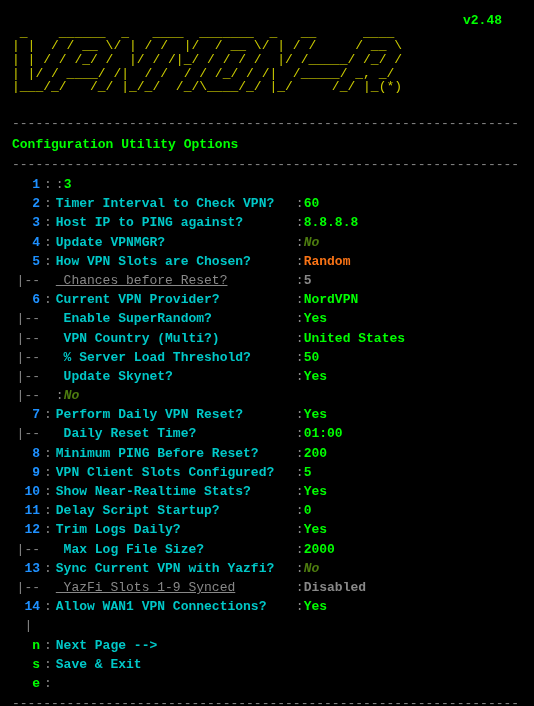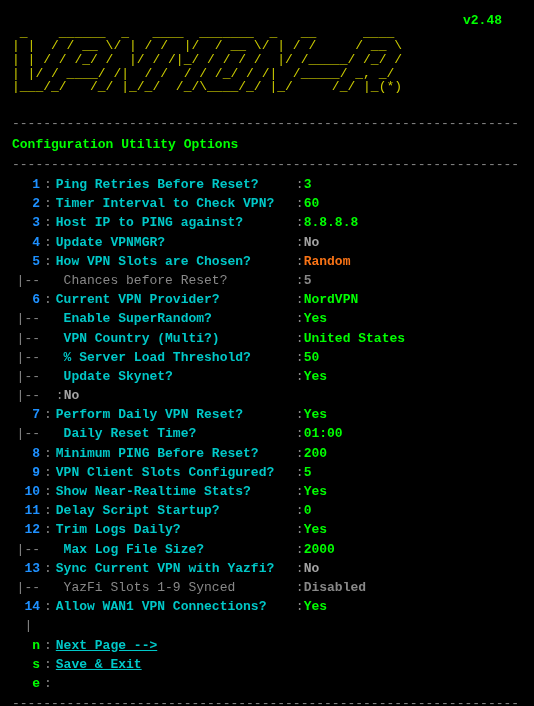--- a/index.html
+++ b/index.html
@@ -66,67 +66,67 @@
   .label {
     color: #00c8c8;
     font-weight: bold;
     flex: 0 0 auto;
     width: 240px;
   }
   .label-gray {
     color: #888;
     flex: 0 0 auto;
     width: 240px;
+    text-decoration: underline;
   }
   .vcolon {
     color: #888;
   }
   .val {
     font-weight: bold;
   }
   .val-green { color: #00ff00; }
   .val-yellow { color: #f97316; }
-  .val-red { color: #a3a3a3; }
+  .val-red { color: #4d7c0f; font-style: italic; }
   .val-gray { color: #888; }
   .action-row {
     display: flex;
     white-space: pre;
     margin: 1px 0;
   }
   .action-key {
     color: #00ff00;
     font-weight: bold;
     width: 28px;
     text-align: right;
     padding-right: 4px;
   }
   .action-label {
     color: #00c8c8;
     font-weight: bold;
-    text-decoration: underline;
   }
 </style>
 </head>
 <body>
 
 <div class="ascii-art">
 <span> _    ______  _   ____  _______  _   __      ____ 
 | |  / / __ \/ | / /  |/  / __ \/ | / /     / __ \
 | | / / /_/ /  |/ / /|_/ / / / /  |/ /_____/ /_/ /
 | |/ / ____/ /|  / /  / / /_/ / /|  /_____/ _, _/ 
 |___/_/   /_/ |_/_/  /_/\____/_/ |_/     /_/ |_(*)</span>
 <span class="version">v2.48</span>
 </div>
 
 <div class="dash-line">-----------------------------------------------------------------</div>
 <div class="section-title">Configuration Utility Options</div>
 <div class="dash-line">-----------------------------------------------------------------</div>
 
 <div id="rows-container">
-    <div class="row"><span class="num">1</span><span class="colon">:</span><span class="label">Ping Retries Before Reset?</span><span class="vcolon">:</span><span class="val val-green">3</span></div>
+    <div class="row"><span class="num">1</span><span class="colon">:</span><span class="vcolon">:</span><span class="val val-green">3</span></div>
     <div class="row"><span class="num">2</span><span class="colon">:</span><span class="label">Timer Interval to Check VPN?</span><span class="vcolon">:</span><span class="val val-green">60</span></div>
     <div class="row"><span class="num">3</span><span class="colon">:</span><span class="label">Host IP to PING against?</span><span class="vcolon">:</span><span class="val val-green">8.8.8.8</span></div>
     <div class="row"><span class="num">4</span><span class="colon">:</span><span class="label">Update VPNMGR?</span><span class="vcolon">:</span><span class="val val-red">No</span></div>
     <div class="row"><span class="num">5</span><span class="colon">:</span><span class="label">How VPN Slots are Chosen?</span><span class="vcolon">:</span><span class="val val-yellow">Random</span></div>
     <div class="row"><span class="num-gray">|--</span><span class="colon"> </span><span class="label-gray"> Chances before Reset?</span><span class="vcolon">:</span><span class="val val-gray">5</span></div>
     <div class="row"><span class="num">6</span><span class="colon">:</span><span class="label">Current VPN Provider?</span><span class="vcolon">:</span><span class="val val-green">NordVPN</span></div>
     <div class="row"><span class="num-gray">|--</span><span class="colon"> </span><span class="label"> Enable SuperRandom?</span><span class="vcolon">:</span><span class="val val-green">Yes</span></div>
     <div class="row"><span class="num-gray">|--</span><span class="colon"> </span><span class="label"> VPN Country (Multi?)</span><span class="vcolon">:</span><span class="val val-green">United States</span></div>
     <div class="row"><span class="num-gray">|--</span><span class="colon"> </span><span class="label"> % Server Load Threshold?</span><span class="vcolon">:</span><span class="val val-green">50</span></div>
     <div class="row"><span class="num-gray">|--</span><span class="colon"> </span><span class="label"> Update Skynet?</span><span class="vcolon">:</span><span class="val val-green">Yes</span></div>

